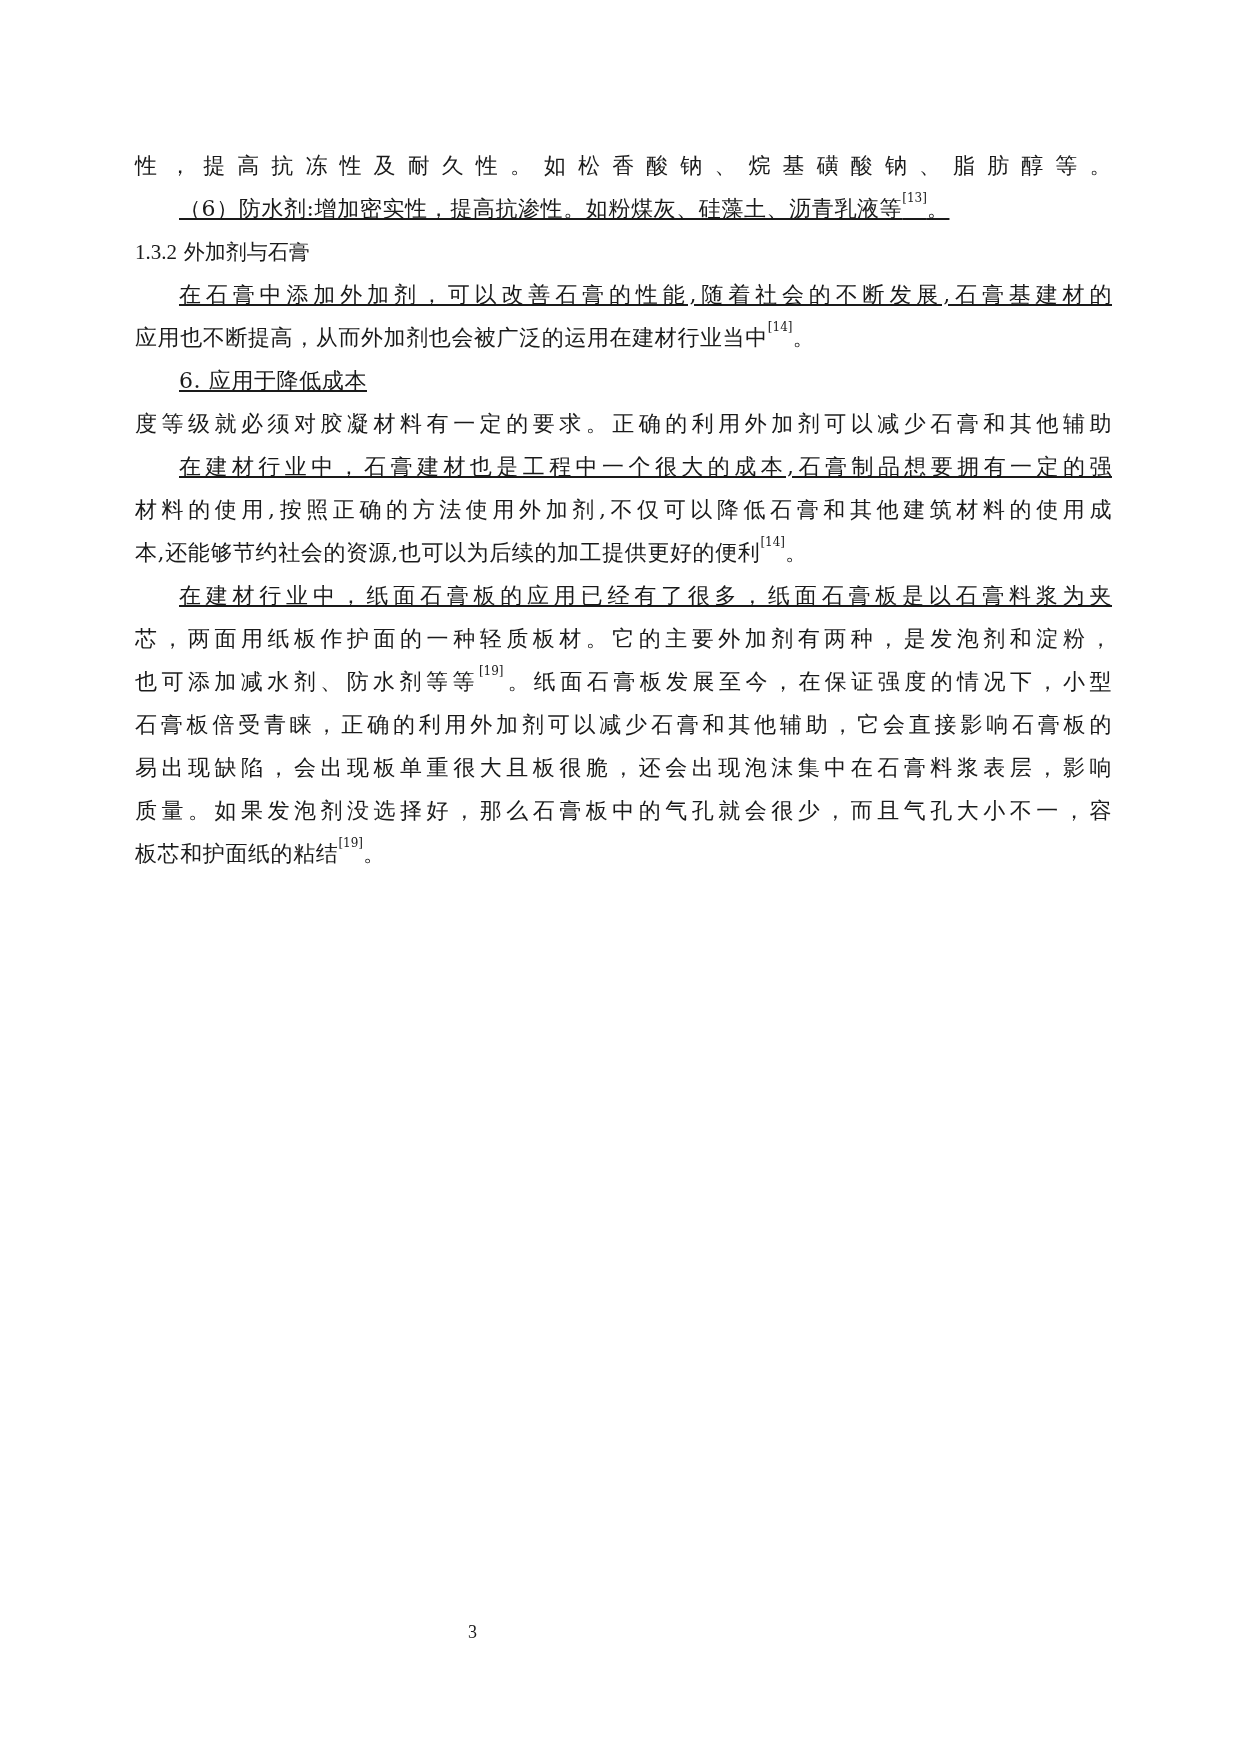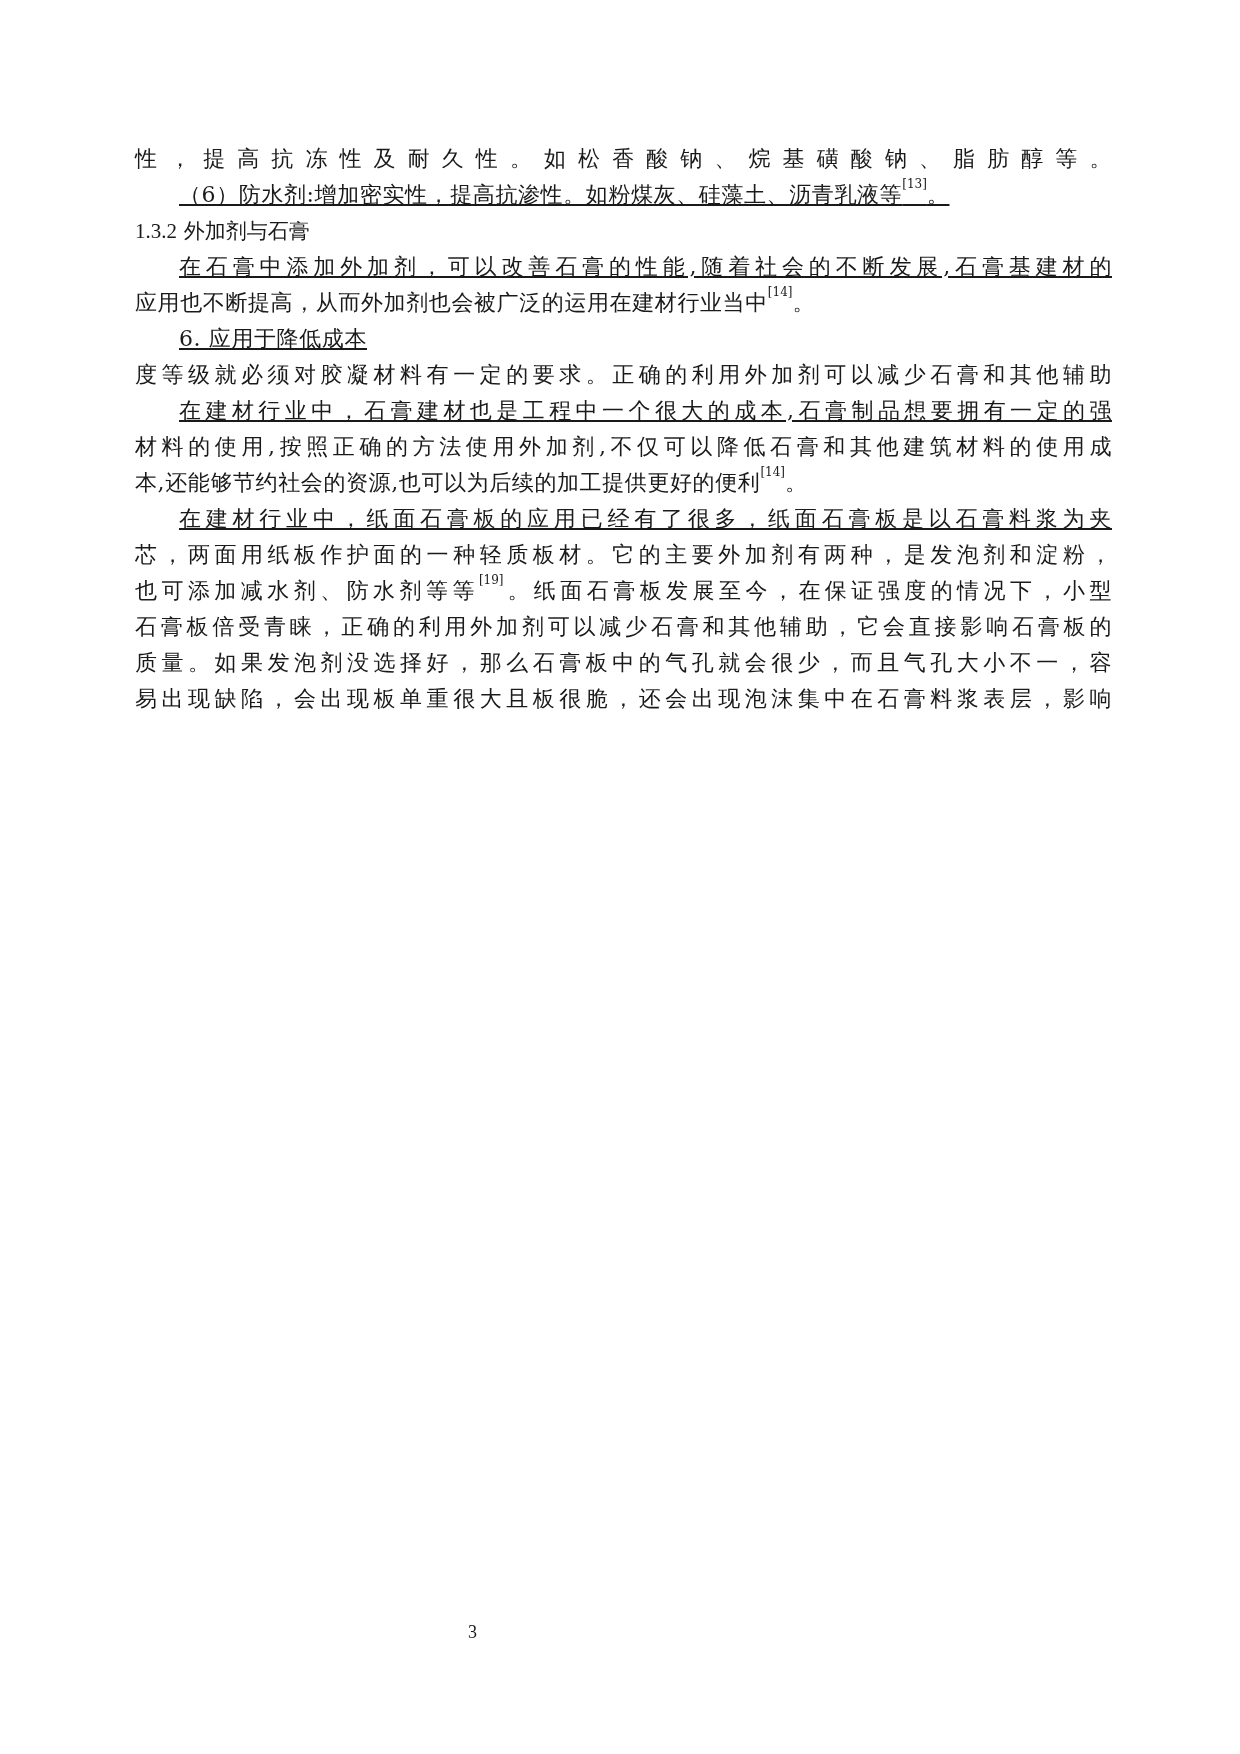--- a/index.html
+++ b/index.html
@@ -1,20 +1,20 @@
 <!DOCTYPE html>
 <html><head>
   <meta charset="utf-8">
   <style>
     html, body { margin: 0; padding: 0; background: #ffffff; }
     body { width: 1240px; height: 1754px; position: relative; overflow: hidden;
       font-family: "DejaVu Serif", "Liberation Serif", serif; color: #1a1a1a; }
     .page { position: absolute; left: 135px; top: 141px; width: 977px; }
     .line { height: 36px; line-height: 36px; font-size: 22px; white-space: nowrap;
-      text-align: justify; text-align-last: justify; letter-spacing: 0.6px; }
+      text-align: justify; text-align-last: justify; letter-spacing: 0.6px; margin-top: 7px; }
     .line.last { text-align-last: left; }
     .indent { padding-left: 44px; text-decoration: underline; }
     .heading { font-family: "DejaVu Sans", "Liberation Sans", sans-serif; font-size: 21px;
       text-align-last: left; letter-spacing: 0; }
     .heading .num { font-family: "Liberation Serif", serif; font-size: 21px; }
     sup { font-size: 12px; vertical-align: top; line-height: 22px; position: relative; top: -4px; letter-spacing: 0; }
     .page-num { position: absolute; left: 468px; top: 1622px; font-size: 18px;
       font-family: "Liberation Serif", serif; }
   </style>
 </head>
@@ -34,17 +34,18 @@
   <div class="line"><span>度等级就必须对胶凝材料有一定的要求。正确的利用外加剂可以减少石膏和其他辅助</span></div>
   <div class="line indent"><span>在建材行业中，石膏建材也是工程中一个很大的成本,石膏制品想要拥有一定的强</span></div>
   <div class="line"><span>材料的使用,按照正确的方法使用外加剂,不仅可以降低石膏和其他建筑材料的使用成</span></div>
   <div class="line last"><span>本,还能够节约社会的资源,也可以为后续的加工提供更好的便利</span><sup>[14]</sup><span>。</span></div>
 
 
   <div class="line indent"><span>在建材行业中，纸面石膏板的应用已经有了很多，纸面石膏板是以石膏料浆为夹</span></div>
   <div class="line"><span>芯，两面用纸板作护面的一种轻质板材。它的主要外加剂有两种，是发泡剂和淀粉，</span></div>
   <div class="line"><span>也可添加减水剂、防水剂等等</span><sup>[19]</sup><span>。纸面石膏板发展至今，在保证强度的情况下，小型</span></div>
   <div class="line"><span>石膏板倍受青睐，正确的利用外加剂可以减少石膏和其他辅助，它会直接影响石膏板的</span></div>
+  <div class="line"><span>易出现缺陷，会出现板单重很大且板很脆，还会出现泡沫集中在石膏料浆表层，影响</span></div>
   <div class="line"><span>质量。如果发泡剂没选择好，那么石膏板中的气孔就会很少，而且气孔大小不一，容</span></div>
-  <div class="line"><span>易出现缺陷，会出现板单重很大且板很脆，还会出现泡沫集中在石膏料浆表层，影响</span></div>
+  <div class="line last"><span>板芯和护面纸的粘结</span><sup>[19]</sup><span>。</span></div>
 </div>
 
 <div class="page-num">3</div>
 
 </body></html>

